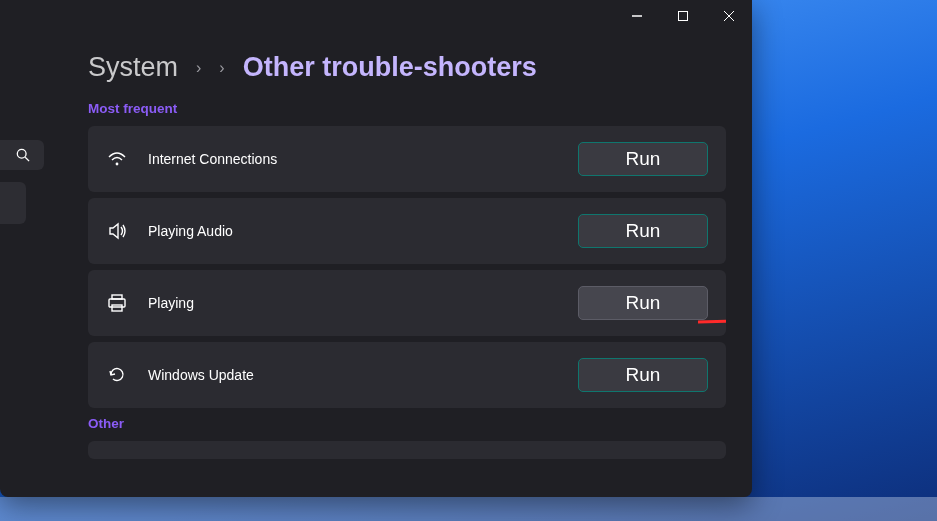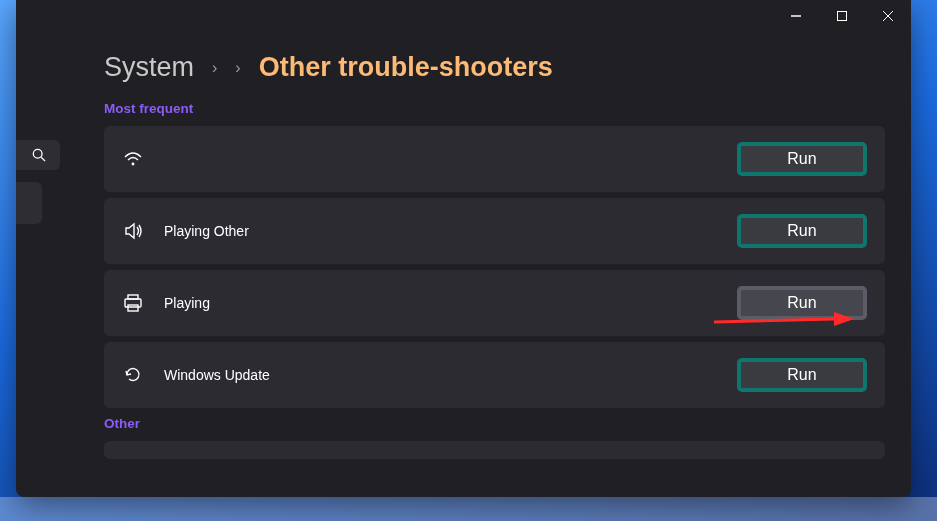--- a/index.html
+++ b/index.html
@@ -9,21 +9,21 @@
       width: 937px; height: 521px;
       background: linear-gradient(165deg, #5aa7ff 0%, #1b6be0 45%, #0d2e7a 100%);
       position: relative;
     }
     .taskbar {
       position: absolute; left: 0; right: 0; bottom: 0; height: 24px;
       background: rgba(230,240,255,0.35);
     }
 
     .window {
-      position: absolute; left: 16px; top: 0; width: 895px; height: 497px;
+      position: absolute; left: 0; top: 0; width: 752px; height: 497px;
       background: #1f1f24; color: #fff; border-radius: 0 0 8px 8px;
       box-shadow: 0 8px 30px rgba(0,0,0,.45);
       overflow: hidden;
     }
 
     .titlebar {
       height: 32px; display: flex; justify-content: flex-end; align-items: center;
     }
     .win-btn {
       width: 46px; height: 32px; display: flex; align-items: center; justify-content: center;
@@ -39,35 +39,35 @@
     }
     .stub.search { width: 44px; height: 30px; }
     .stub.search svg { width: 14px; height: 14px; stroke: #fff; stroke-width: 1.5; fill: none; }
     .stub.blank { width: 26px; height: 42px; }
 
     .content { position: absolute; left: 88px; top: 52px; right: 26px; bottom: 10px; overflow: hidden; }
 
     .breadcrumb { display: flex; align-items: center; gap: 18px; font-size: 27px; font-weight: 600; margin-bottom: 18px; }
     .breadcrumb .dim { color: #c9c9cb; font-weight: 500; }
     .breadcrumb .chev { color: #9a9aa0; font-size: 16px; font-weight: 400; }
-    .breadcrumb .current { color: #fdba74; }
+    .breadcrumb .current { color: #c4b5fd; }
 
     .section-label { font-size: 13.5px; font-weight: 600; color: #8b5cf6; margin: 8px 0 10px; }
 
     .row {
       background: #2b2b31; border-radius: 6px; height: 66px;
       display: flex; align-items: center; padding: 0 18px; margin-bottom: 6px;
     }
     .row-icon { width: 22px; display: flex; justify-content: center; margin-right: 20px; }
     .row-icon svg { stroke: #fff; fill: none; stroke-width: 1.4; }
     .row-label { font-size: 14px; color: #fff; flex: 0 0 auto; }
     .spacer { flex: 1; }
     .run-btn {
       width: 130px; height: 34px; border-radius: 5px; background: #3a3a41;
-      border: 4px solid #0f766e; color: #fff; font-size: 16px;
+      border: 1px solid #0f766e; color: #fff; font-size: 19px;
       display: flex; align-items: center; justify-content: center;
     }
     .run-btn.hi { background: #46464e; border-color: #5c5c66; }
 
     .arrow-annot { position: absolute; left: 610px; top: 260px; pointer-events: none; }
     .arrow-annot svg { overflow: visible; }
   </style>
 </head>
 <body>
 
@@ -117,33 +117,34 @@
       <div class="section-label">Most frequent</div>
 
       <div class="row">
         <span class="row-icon">
           <svg width="20" height="18" viewBox="0 0 20 18">
               <path d="M2 7 Q10 -1 18 7"></path>
               <path d="M5 10 Q10 5 15 10"></path>
               <circle cx="10" cy="14" r="1.4" fill="#fff" stroke="none"></circle>
             </svg>
         </span>
+        <span class="row-label">Internet Connections</span>
         <span class="spacer"></span>
         <div class="run-btn">Run</div>
       </div>
 
       <div class="row">
         <span class="row-icon">
           <svg width="20" height="18" viewBox="0 0 20 18">
               <path d="M3 6 H6 L11 2 V16 L6 12 H3 Z"></path>
               <path d="M14 5 Q17 9 14 13"></path>
               <path d="M16 3 Q20 9 16 15"></path>
             </svg>
         </span>
-        <span class="row-label">Playing Other</span>
+        <span class="row-label">Playing Audio</span>
         <span class="spacer"></span>
         <div class="run-btn">Run</div>
       </div>
 
       <div class="row">
         <span class="row-icon">
           <svg width="20" height="18" viewBox="0 0 20 18">
               <rect x="5" y="1" width="10" height="4"></rect>
               <rect x="2" y="5" width="16" height="8" rx="1"></rect>
               <rect x="5" y="11" width="10" height="6"></rect>

